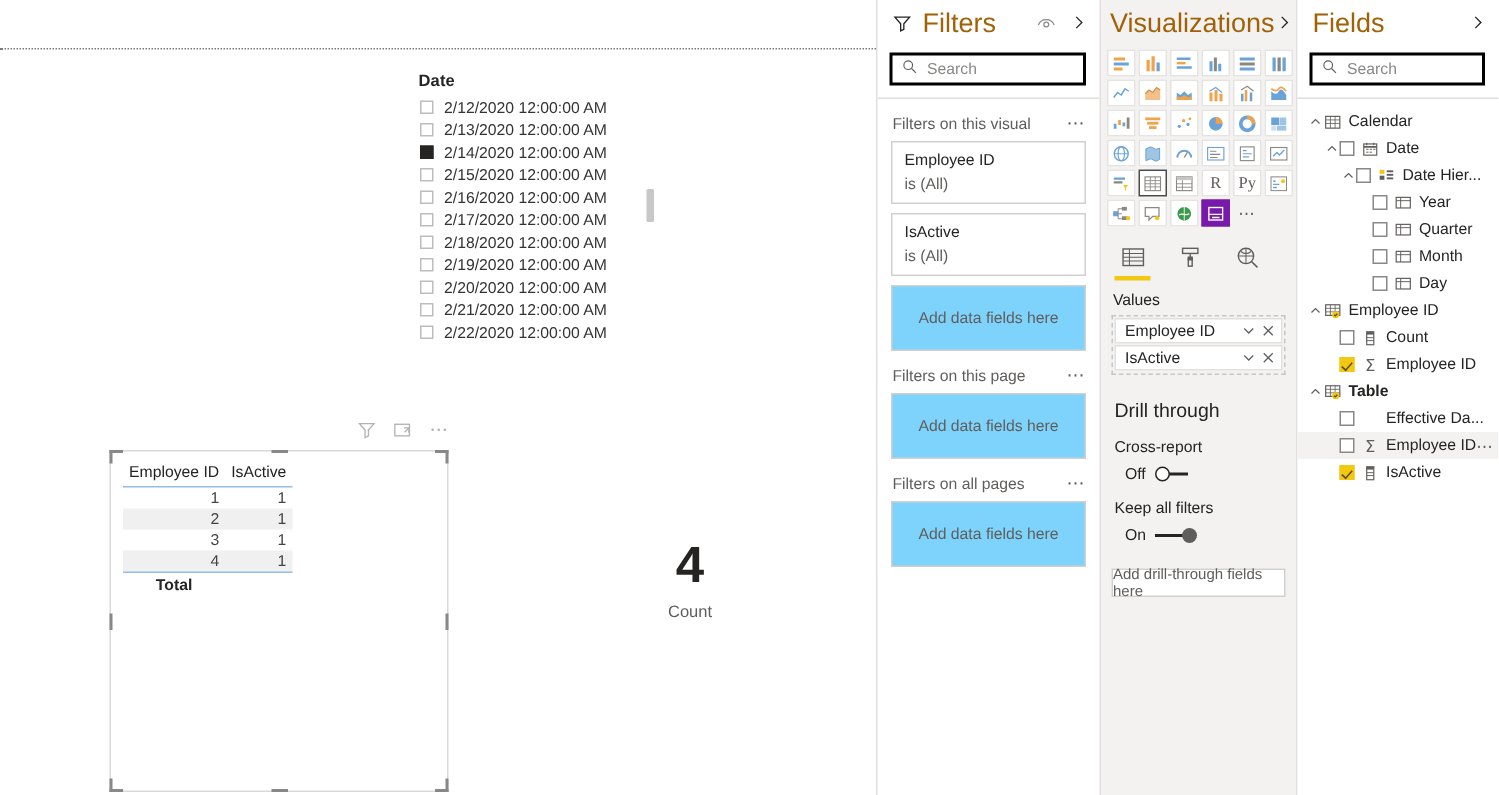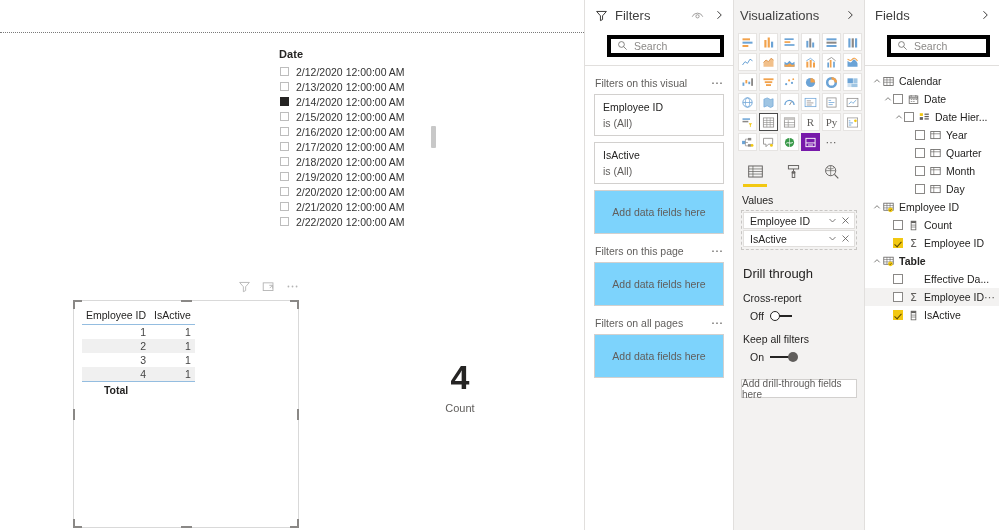--- a/index.html
+++ b/index.html
@@ -90,25 +90,25 @@
   #card-label { font-size: 11px; color: #605e5c; margin-top: 6px; }
 
   
   #filters-pane {
     position: absolute; left: 584px; top: 0; width: 150px; height: 530px;
     background: #ffffff; border-left: 1px solid #e1dfdd; border-right: 1px solid #e1dfdd;
   }
   .pane-header {
     display: flex; align-items: center; height: 30px; padding: 0 8px 0 10px;
   }
-  .pane-title { font-size: 13px; color: #404040; }
+  .pane-title { font-size: 18px; color: #a16207; }
   .pane-header .spacer { flex: 1 1 auto; }
   .pane-icn { color: #605e5c; display: flex; align-items: center; }
   .search-box {
-    margin: 5px 9px 0 22px; height: 22px; border: 4px solid #000000; background: #fff;
+    margin: 5px 9px 0 8px; height: 22px; border: 2px solid #000000; background: #fff;
     display: flex; align-items: center; padding: 0 6px; gap: 6px;
   }
   .search-box .sb-text { font-size: 10.5px; color: #8a8886; }
   .filters-divider { border-top: 1px solid #e1dfdd; margin-top: 8px; }
 
   .filter-group { padding: 0 9px; }
   .filter-group-header {
     display: flex; align-items: baseline; margin: 11px 0 5px 1px;
   }
   .filter-group-title { font-size: 10.5px; color: #605e5c; }

